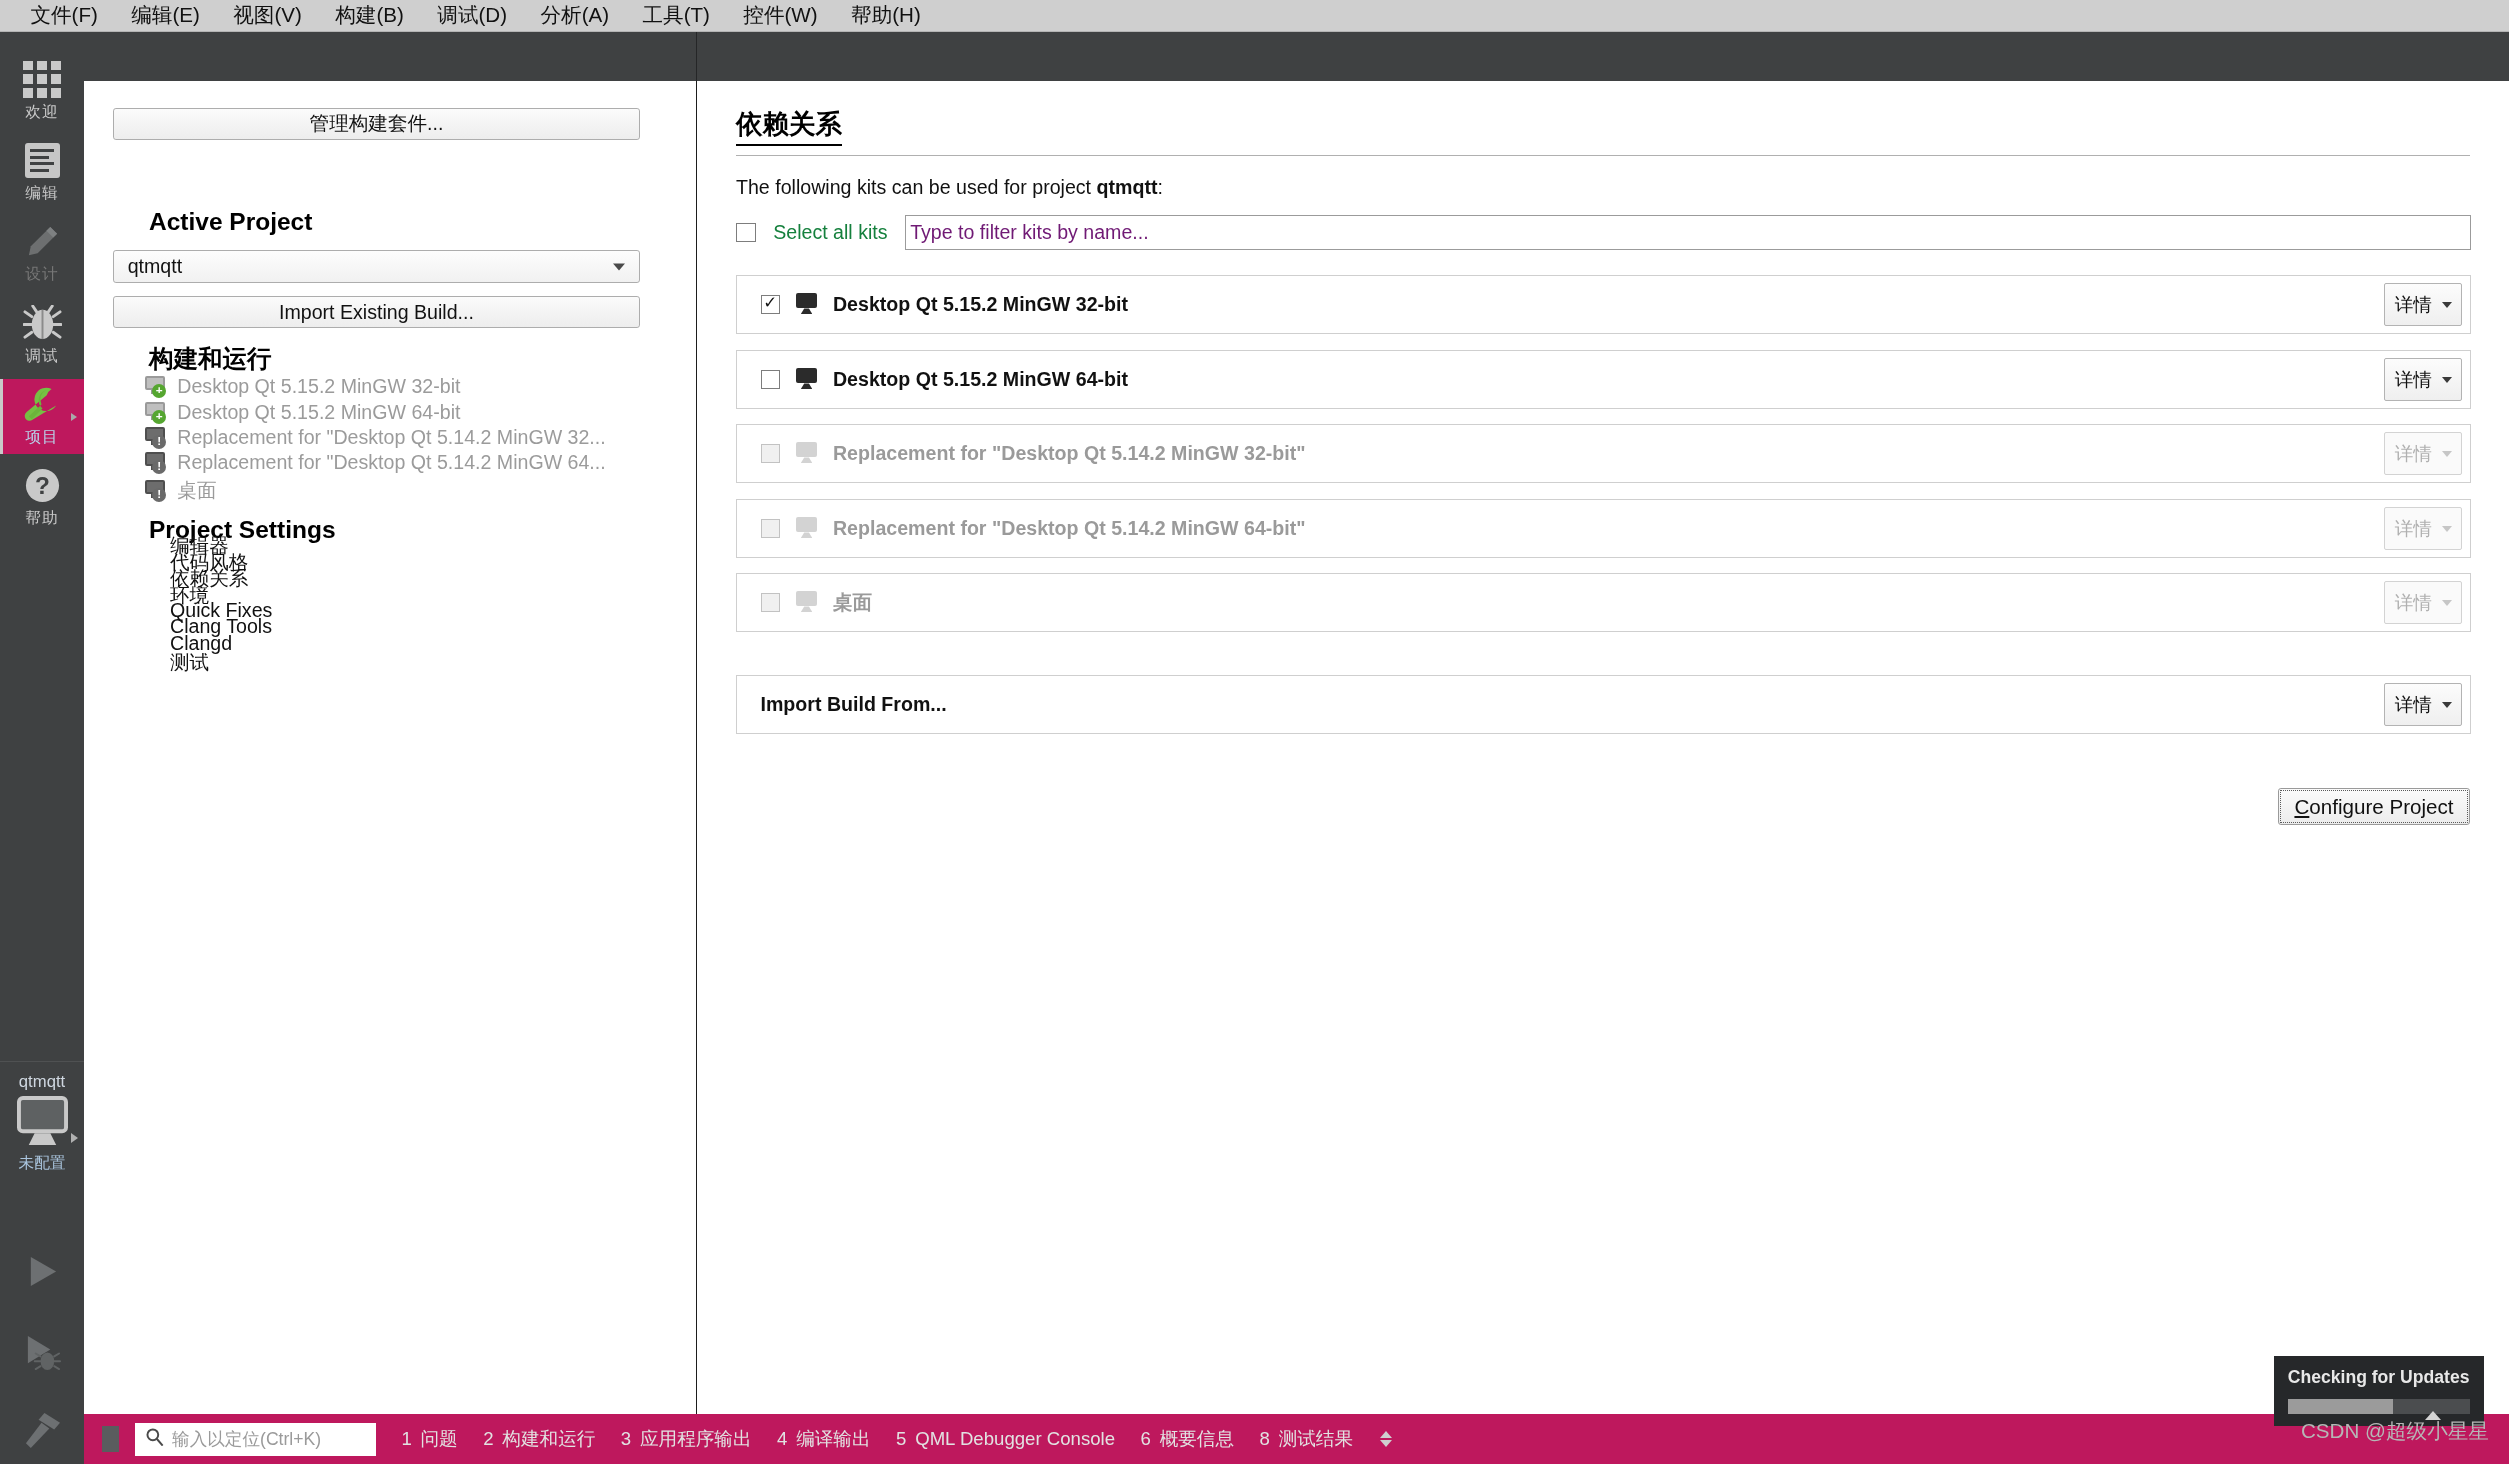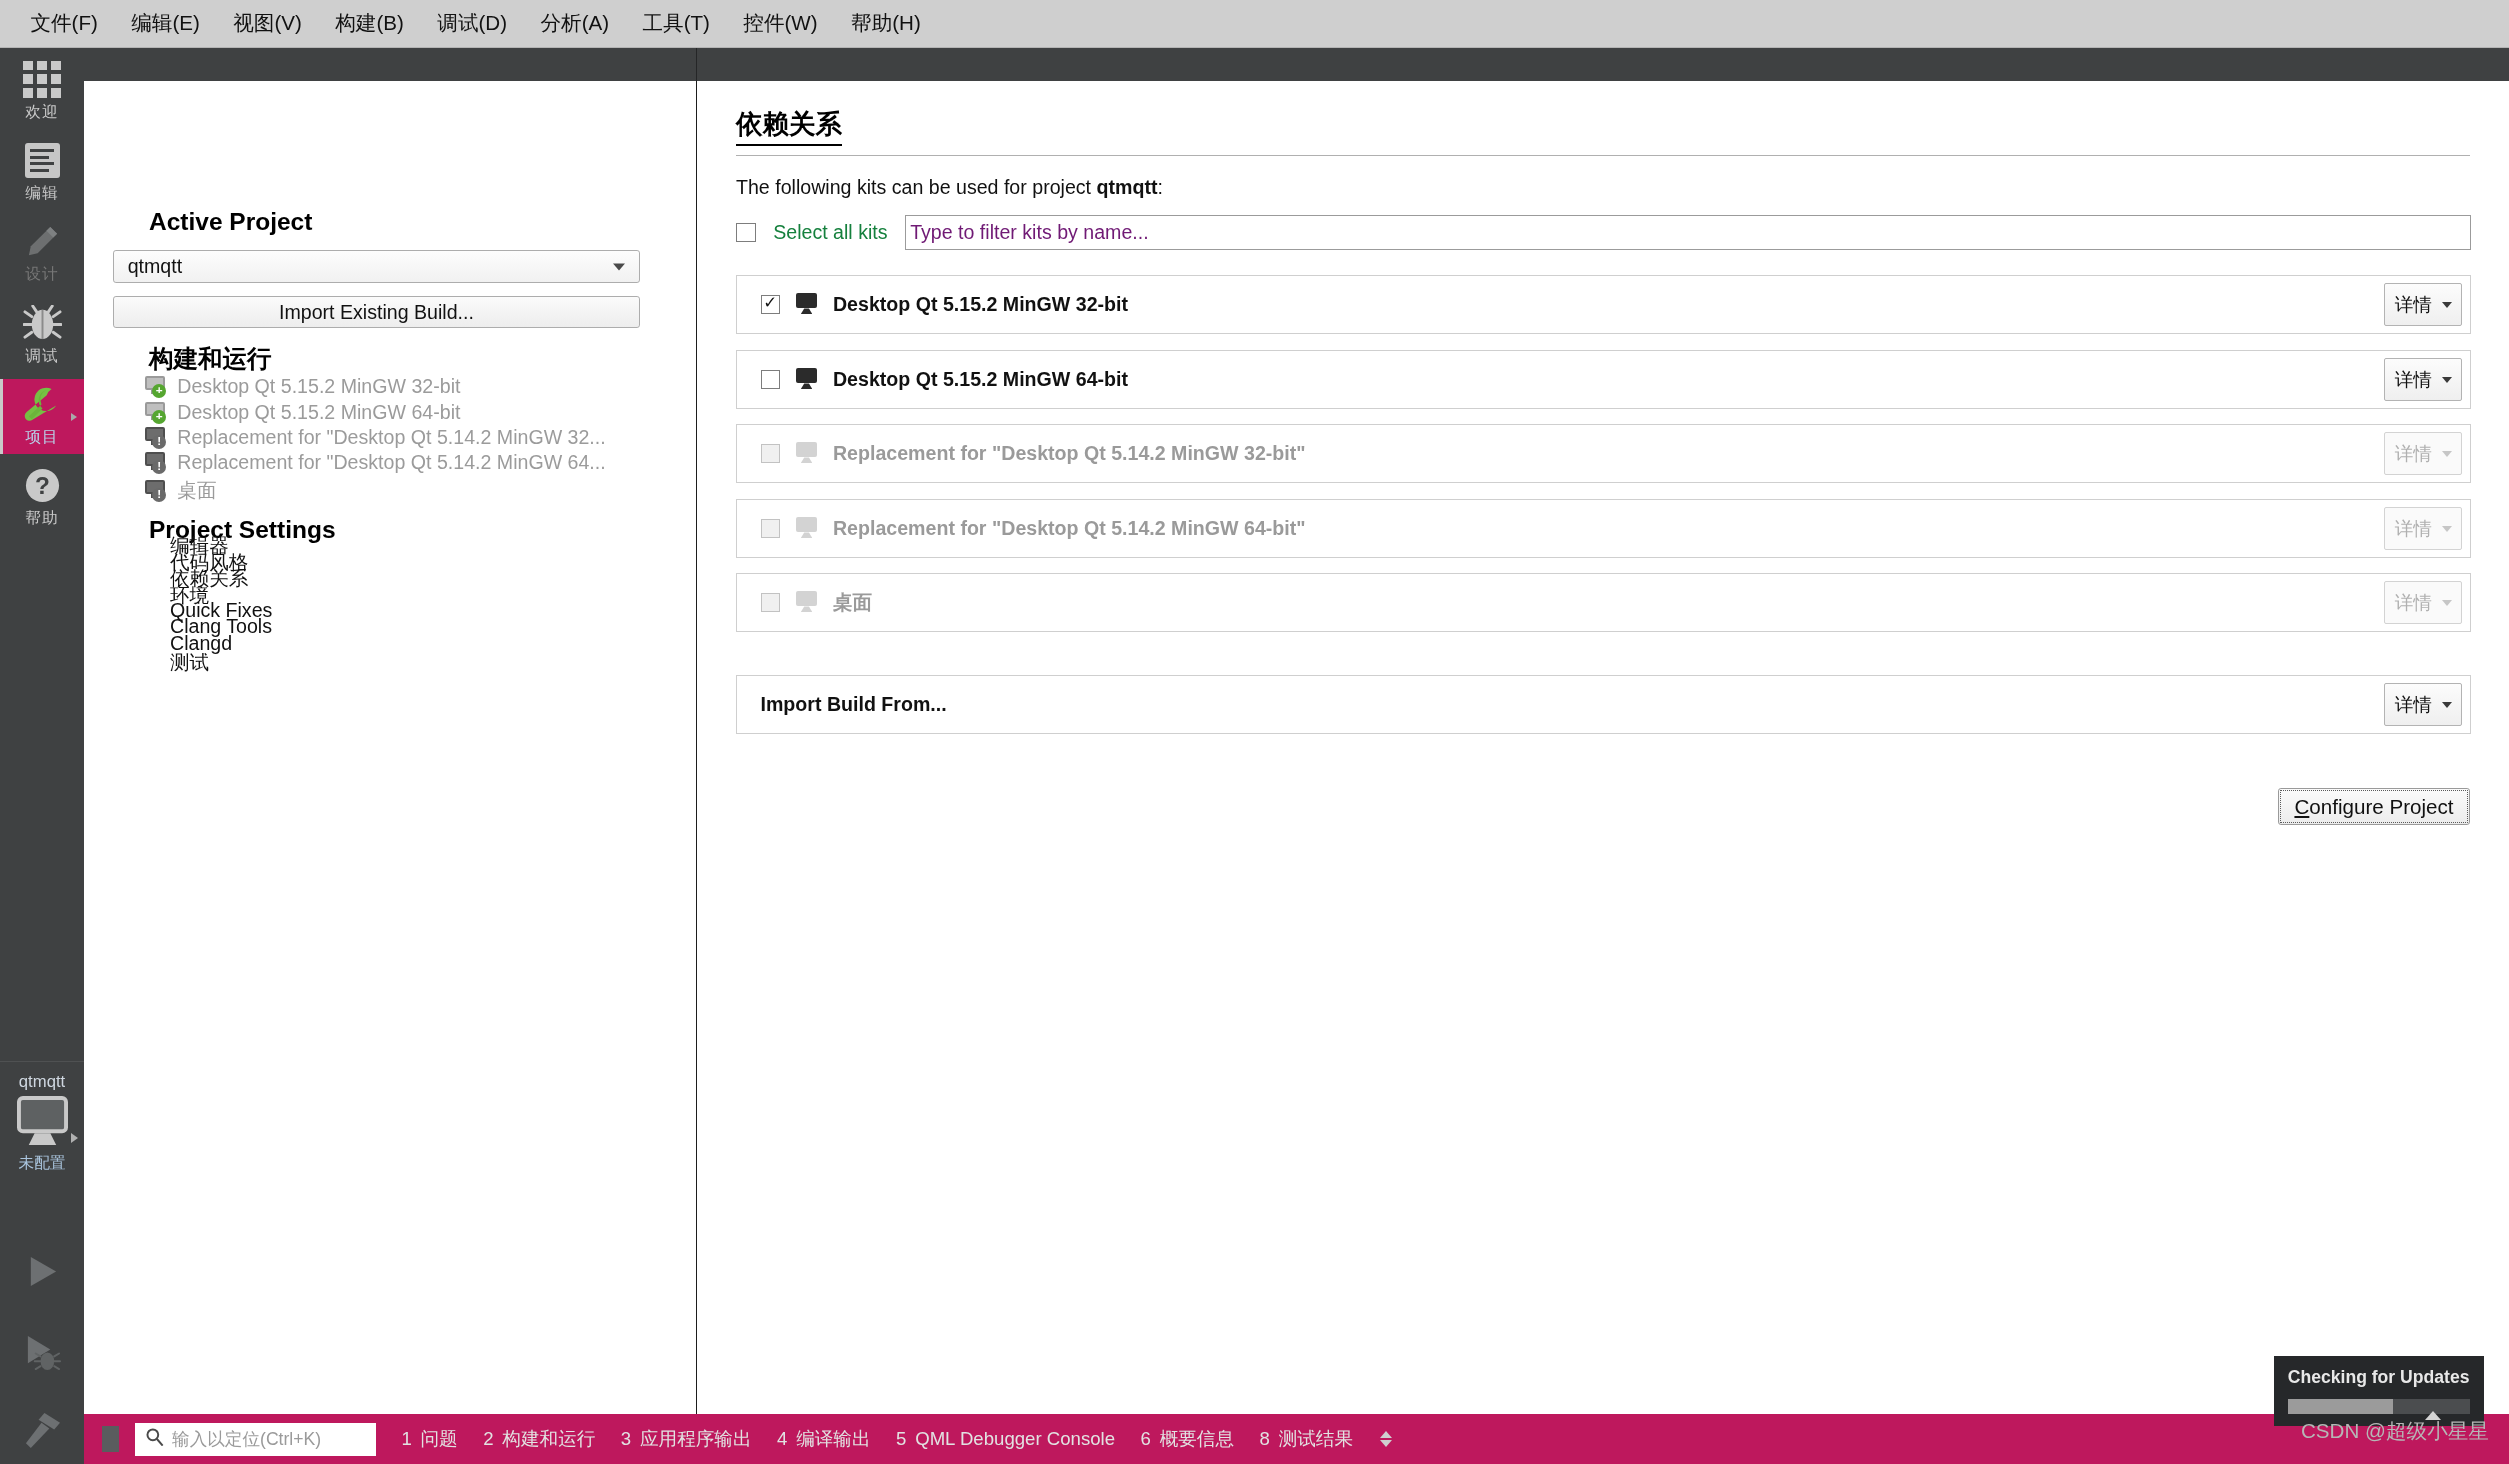--- a/index.html
+++ b/index.html
@@ -8,21 +8,21 @@
     width:2509px; height:1464px;
     font-family:"Liberation Sans", sans-serif;
     background:#ffffff;
     overflow:hidden;
     position:relative;
     -webkit-font-smoothing:antialiased;
   }
 
   
   #menubar{
-    position:absolute; left:0; top:0; width:2509px; height:48px;
+    position:absolute; left:0; top:0; width:2509px; height:32px;
     background:#cfcfcf;
     display:flex; align-items:center;
     padding-left:13.7px;
     border-bottom:1px solid #b4b4b4;
     z-index:30;
   }
   .menu-item{
     font-size:20.6px; color:#111; padding:2.9px 16.7px; line-height:1;
     white-space:nowrap; cursor:default;
   }
@@ -404,20 +404,21 @@
     </span>
   </div>
 </div>
 
 <div id="toolstrip">
   <div class="divider"></div>
 </div>
 
 <div id="leftpanel">
 
+  <div class="btn-wide" style="top:26.5px;">管理构建套件...</div>
 
   <div class="sec-title" style="top:127px;">Active Project</div>
 
   <div class="combo" style="top:169px;">
     <span>qtmqtt</span>
     <span class="caret"></span>
   </div>
 
   <div class="btn-wide" style="top:215px;">Import Existing Build...</div>
 

